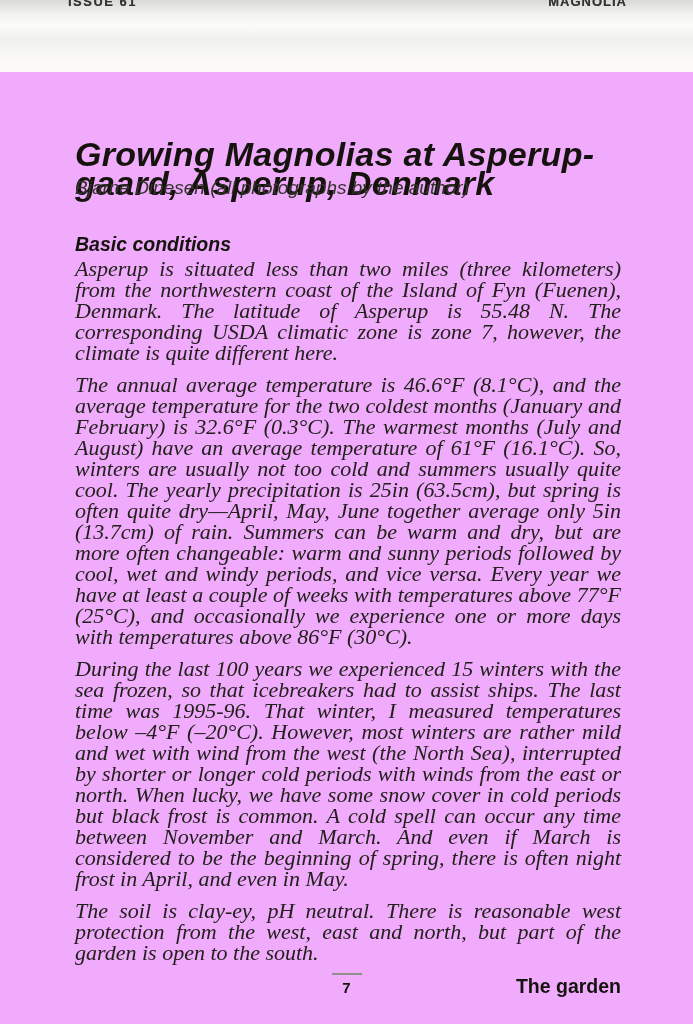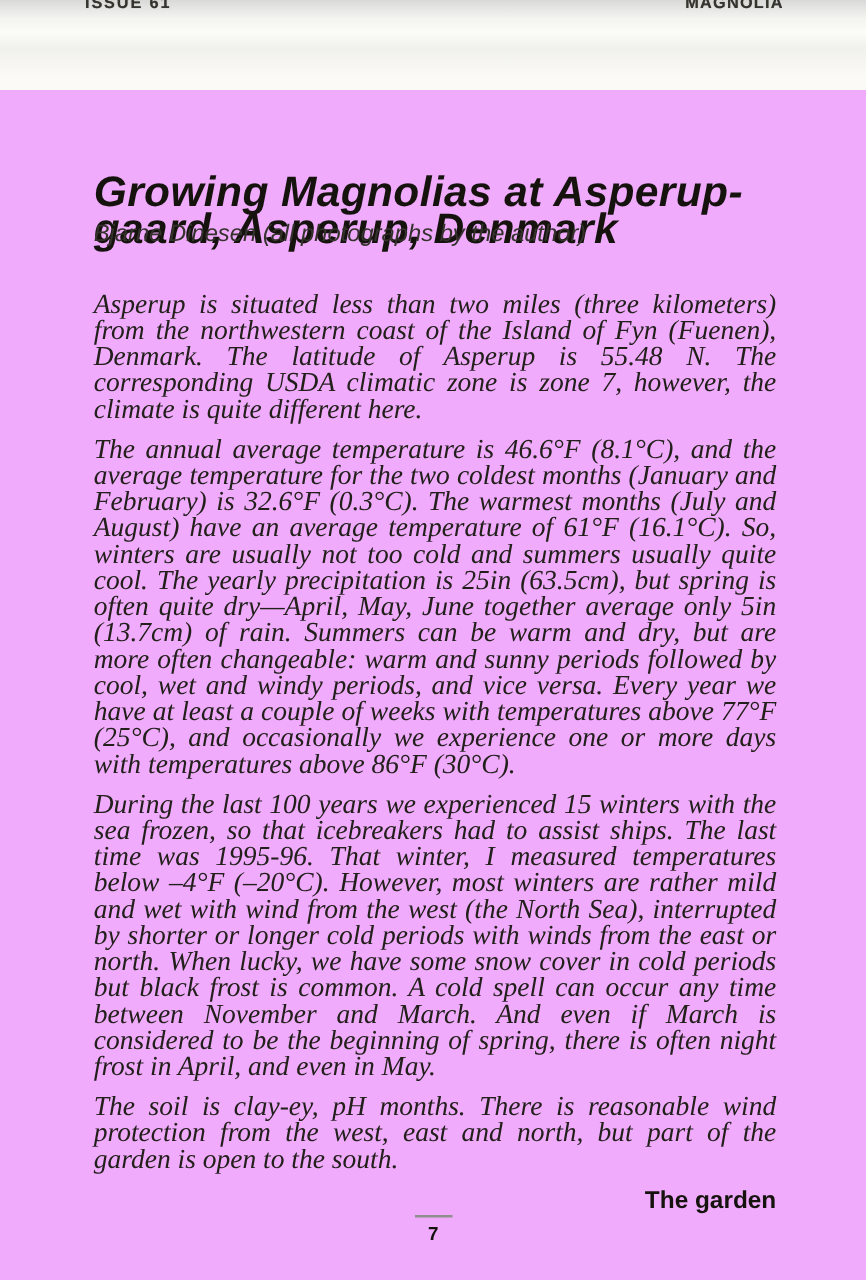--- a/index.html
+++ b/index.html
@@ -137,24 +137,25 @@
   <h1 class="article-title">
     <span>Growing Magnolias at Asperup-</span><br>
     <span>gaard, Asperup, Denmark</span>
   </h1>
 
   <div class="byline">Bjarne Dinesen (all photographs by the author)</div>
 
   <div class="body-flow">
 
     <div class="section">
+      <h2 class="section-heading italic">Basic conditions</h2>
       <p class="body-para">Asperup is situated less than two miles (three kilometers) from the northwestern coast of the Island of Fyn (Fuenen), Denmark. The latitude of Asperup is 55.48 N. The corresponding USDA climatic zone is zone 7, however, the climate is quite different here.</p>
       <p class="body-para">The annual average temperature is 46.6°F (8.1°C), and the average temperature for the two coldest months (January and February) is 32.6°F (0.3°C). The warmest months (July and August) have an average temperature of 61°F (16.1°C). So, winters are usually not too cold and summers usually quite cool. The yearly precipitation is 25in (63.5cm), but spring is often quite dry—April, May, June together average only 5in (13.7cm) of rain. Summers can be warm and dry, but are more often changeable: warm and sunny periods followed by cool, wet and windy periods, and vice versa. Every year we have at least a couple of weeks with temperatures above 77°F (25°C), and occasionally we experience one or more days with temperatures above 86°F (30°C).</p>
       <p class="body-para">During the last 100 years we experienced 15 winters with the sea frozen, so that icebreakers had to assist ships. The last time was 1995-96. That winter, I measured temperatures below –4°F (–20°C). However, most winters are rather mild and wet with wind from the west (the North Sea), interrupted by shorter or longer cold periods with winds from the east or north. When lucky, we have some snow cover in cold periods but black frost is common. A cold spell can occur any time between November and March. And even if March is considered to be the beginning of spring, there is often night frost in April, and even in May.</p>
-      <p class="body-para">The soil is clay-ey, pH months. There is reasonable wind protection from the west, east and north, but part of the garden is open to the south.</p>
+      <p class="body-para">The soil is clay-ey, pH neutral. There is reasonable west protection from the west, east and north, but part of the garden is open to the south.</p>
     </div>
 
     <div class="section">
       <h2 class="section-heading">The garden</h2>
     </div>
 
   </div>
 
   <div class="page-footer">
     <div class="footer-rule"></div>

